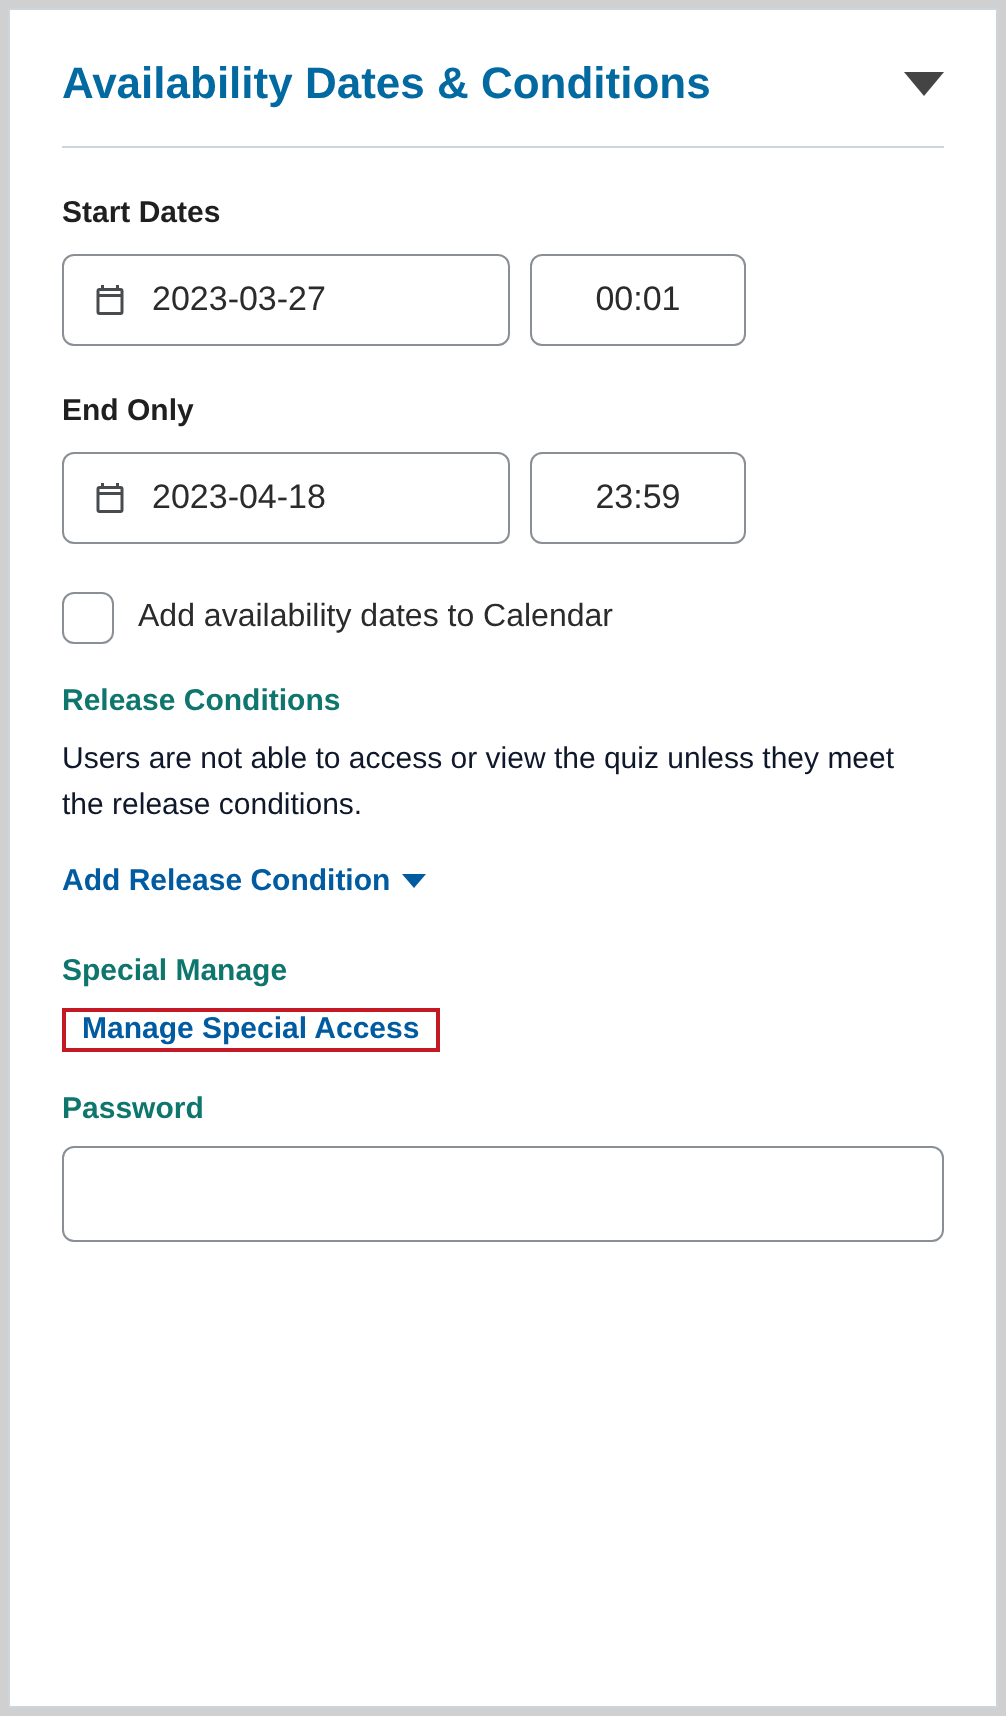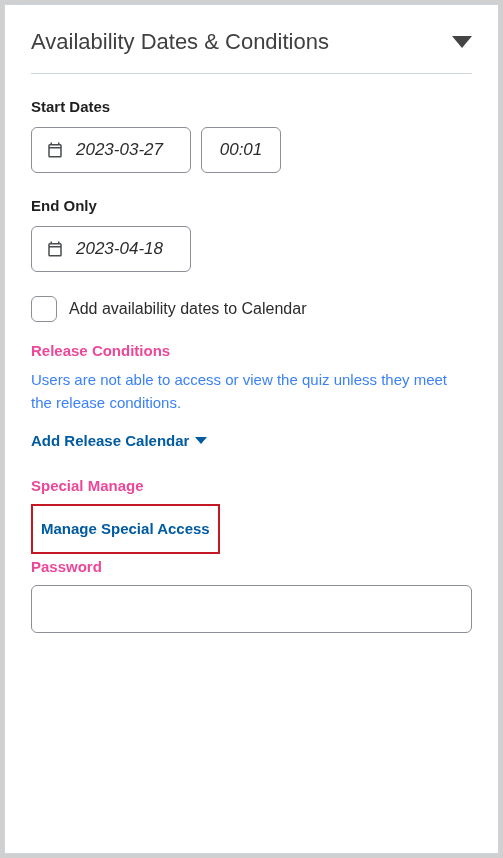--- a/index.html
+++ b/index.html
@@ -20,22 +20,22 @@
       height: 850px;
     }
     .panel-header {
       display: flex;
       justify-content: space-between;
       align-items: center;
       margin-bottom: 18px;
     }
     .panel-title {
       font-size: 22px;
-      font-weight: 400;
-      color: #404040;
+      font-weight: 700;
+      color: #0369a1;
     }
     .collapse-icon {
       width: 0;
       height: 0;
       border-left: 10px solid transparent;
       border-right: 10px solid transparent;
       border-top: 12px solid #444;
       cursor: pointer;
     }
     hr.divider {
@@ -60,27 +60,25 @@
       border-radius: 6px;
       padding: 12px 14px;
       font-size: 17px;
       color: #2b2b2b;
       background: #fff;
       display: flex;
       align-items: center;
       gap: 12px;
     }
     .date-input {
-      width: 160px;
-      font-style: italic;
+      width: 224px;
     }
     .time-input {
-      width: 80px;
+      width: 108px;
       justify-content: center;
-      font-style: italic;
     }
     .calendar-icon {
       width: 18px;
       height: 18px;
       flex-shrink: 0;
     }
     .checkbox-row {
       display: flex;
       align-items: center;
       gap: 12px;
@@ -94,26 +92,26 @@
       background: #fff;
       cursor: pointer;
     }
     .checkbox-label {
       font-size: 16px;
       color: #2b2b2b;
     }
     .section-heading {
       font-size: 15px;
       font-weight: 700;
-      color: #ec4899;
+      color: #0f766e;
       margin-bottom: 10px;
     }
     .section-desc {
       font-size: 15px;
-      color: #3b82f6;
+      color: #0f172a;
       line-height: 1.5;
       margin-bottom: 18px;
     }
     .link-action {
       font-size: 15px;
       font-weight: 700;
       color: #005ba1;
       cursor: pointer;
       display: inline-flex;
       align-items: center;
@@ -123,22 +121,22 @@
     .link-chevron {
       width: 0;
       height: 0;
       border-left: 6px solid transparent;
       border-right: 6px solid transparent;
       border-top: 7px solid #005ba1;
     }
     .highlighted-box {
       border: 2px solid #c41824;
       display: inline-block;
-      padding: 14px 8px;
-      margin-bottom: 4px;
+      padding: 0 8px;
+      margin-bottom: 20px;
     }
     .highlighted-box .link-action {
       margin-bottom: 0;
     }
     .password-input {
       width: 100%;
       border: 1px solid #8a8f95;
       border-radius: 6px;
       padding: 14px 12px;
       font-size: 16px;
@@ -171,31 +169,34 @@
   </div>
 
   <label class="field-label">End Only</label>
   <div class="date-row">
     <div class="date-input">
       <svg class="calendar-icon" viewBox="0 0 24 24" fill="#494c4e">
         <path d="M19 4h-1V2h-2v2H8V2H6v2H5a2 2 0 0 0-2 2v14a2 2 0 0 0 2 2h14a2 2 0 0 0 2-2V6a2 2 0 0 0-2-2zm0 16H5V10h14v10zm0-12H5V6h14v2z"></path>
       </svg>
       <span>2023-04-18</span>
     </div>
+    <div class="time-input">
+      <span>23:59</span>
+    </div>
   </div>
 
   <div class="checkbox-row">
     <div class="checkbox"></div>
     <span class="checkbox-label">Add availability dates to Calendar</span>
   </div>
 
   <div class="section-heading">Release Conditions</div>
   <p class="section-desc">Users are not able to access or view the quiz unless they meet the release conditions.</p>
   <div class="link-action">
-    <span>Add Release Calendar</span>
+    <span>Add Release Condition</span>
     <span class="link-chevron"></span>
   </div>
 
   <div class="section-heading">Special Manage</div>
   <div class="highlighted-box">
     <div class="link-action">
       <span>Manage Special Access</span>
     </div>
   </div>
 

